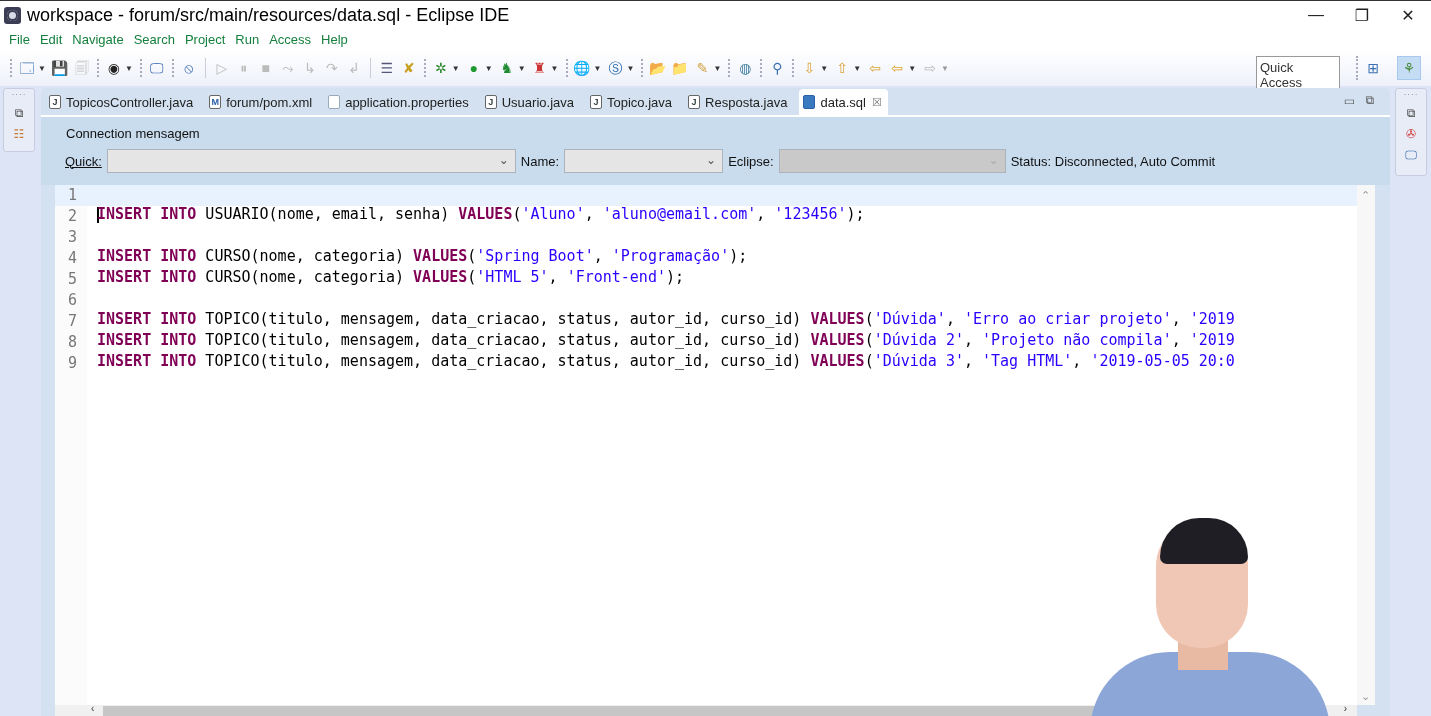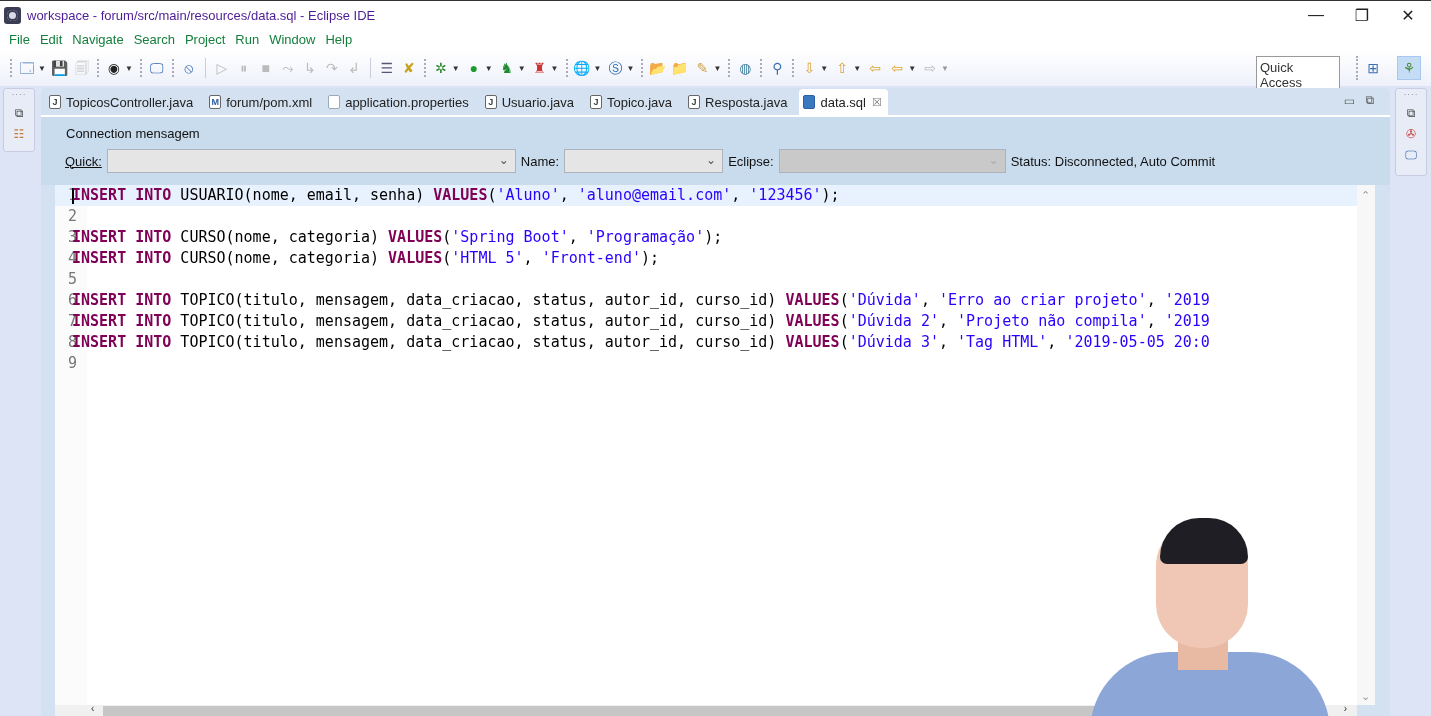--- a/index.html
+++ b/index.html
@@ -1,20 +1,20 @@
 <!DOCTYPE html>
 <html><head>
 <meta charset="utf-8">
 <style>
   * { box-sizing: border-box; margin: 0; padding: 0; }
   html, body { width: 1431px; height: 716px; overflow: hidden; background: #dde4f5; font-family: "Liberation Sans", sans-serif; font-size: 13px; color: #000; }
   .titlebar { position: absolute; left: 0; top: 0; width: 1431px; height: 29px; background: #ffffff; border-top: 1px solid #333; display: flex; align-items: center; }
   .app-icon { width: 17px; height: 17px; margin: 0 6px 0 4px; border-radius: 3px; background: #3b3d55; position: relative; }
   .app-icon::after { content: ""; position: absolute; left: 3px; top: 3px; width: 11px; height: 11px; border-radius: 50%; background: #d9dce8; box-shadow: inset 0 0 0 2px #3b3d55; }
-  .title-text { font-size: 13px; color: #4c1d95; }
+  .title-text { font-size: 18px; color: #000000; }
   .win-ctrls { position: absolute; right: 0; top: 0; display: flex; height: 28px; }
   .win-btn { width: 46px; height: 28px; display: flex; align-items: center; justify-content: center; font-size: 16px; color: #222; }
   .menubar { position: absolute; left: 0; top: 29px; width: 1431px; height: 21px; background: #fff; display: flex; align-items: center; padding-left: 4px; }
   .menu-item { padding: 0 5px; font-size: 13px; color: #15803d; }
   .toolbar { position: absolute; left: 0; top: 50px; width: 1431px; height: 36px; background: linear-gradient(#ffffff, #eef1fa); display: flex; align-items: center; padding-left: 6px; }
   .tb-sep { width: 1px; height: 18px; border-left: 2px dotted #aab; margin: 0 4px; }
   .tb-bar { width: 1px; height: 20px; background: #ccd; margin: 0 5px; }
   .tb-icon { width: 18px; height: 18px; margin: 0 2px; display: inline-flex; align-items: center; justify-content: center; font-size: 14px; line-height: 1; }
   .tb-drop { font-size: 8px; color: #333; margin-right: 3px; }
   .quick-access { position: absolute; left: 1256px; top: 56px; width: 84px; height: 37px; border: 1px solid #999; background: #fff; font-size: 13px; color: #333; padding: 3px 3px; }
@@ -37,21 +37,21 @@
   .conn-title { position: absolute; left: 25px; top: 9px; font-size: 13px; color: #111; }
   .conn-row { position: absolute; left: 24px; top: 32px; display: flex; align-items: center; font-size: 13px; color: #111; }
   .combo { height: 24px; border: 1px solid #adb3bd; background: #e5e5e5; position: relative; margin: 0 5px 0 5px; }
   .combo .arrow { position: absolute; right: 6px; top: 3px; font-size: 12px; color: #555; }
   .combo-disabled { background: #c9c9c9; }
   .code-area { position: absolute; left: 14px; top: 97px; width: 1302px; height: 520px; background: #fff; }
   .gutter { position: absolute; left: 0; top: 0; width: 32px; height: 100%; background: #fbfbfb; }
   .line { position: absolute; left: 0; height: 21px; width: 100%; font-family: "DejaVu Sans Mono", monospace; font-size: 15px; line-height: 21px; white-space: pre; }
   .line.current { background: #e8f2fe; }
   .ln { position: absolute; left: 0; width: 22px; text-align: right; color: #777; }
-  .code { position: absolute; left: 17px; color: #000; }
+  .code { position: absolute; left: 42px; color: #000; margin-top: 19px; }
   .kw { color: #7f0055; font-weight: bold; }
   .str { color: #2a00ff; }
   .caret { display: inline-block; width: 2px; height: 16px; background: #000; vertical-align: middle; margin-right: -2px; }
   .vscroll { position: absolute; left: 1316px; top: 97px; width: 18px; height: 520px; background: #f7f7f7; }
   .vscroll .up, .vscroll .down { position: absolute; left: 4px; font-size: 11px; color: #999; }
   .hscroll { position: absolute; left: 14px; top: 617px; width: 1302px; height: 11px; background: #f0f0f0; }
   .hthumb { position: absolute; left: 48px; top: 1px; width: 1000px; height: 10px; background: #c6c6c6; }
   .hscroll .lft { position: absolute; left: 36px; top: -2px; font-size: 10px; color: #333; }
   .hscroll .rgt { position: absolute; right: 10px; top: -2px; font-size: 10px; color: #333; }
   .webcam { position: absolute; left: 1080px; top: 512px; width: 270px; height: 204px; overflow: hidden; }
@@ -73,21 +73,21 @@
   </div>
 </div>
 
 <div class="menubar">
   <span class="menu-item">File</span>
   <span class="menu-item">Edit</span>
   <span class="menu-item">Navigate</span>
   <span class="menu-item">Search</span>
   <span class="menu-item">Project</span>
   <span class="menu-item">Run</span>
-  <span class="menu-item">Window</span>
+  <span class="menu-item">Access</span>
   <span class="menu-item">Help</span>
 </div>
 
 <div class="toolbar">
   <span class="tb-sep"></span>
   <span class="tb-icon" style="color:#3a6fb0">🗔</span>
     <span class="tb-drop">▼</span>
   <span class="tb-icon" style="color:#bbb">💾</span>
   <span class="tb-icon" style="color:#bbb">🗐</span>
   <span class="tb-sep"></span>

